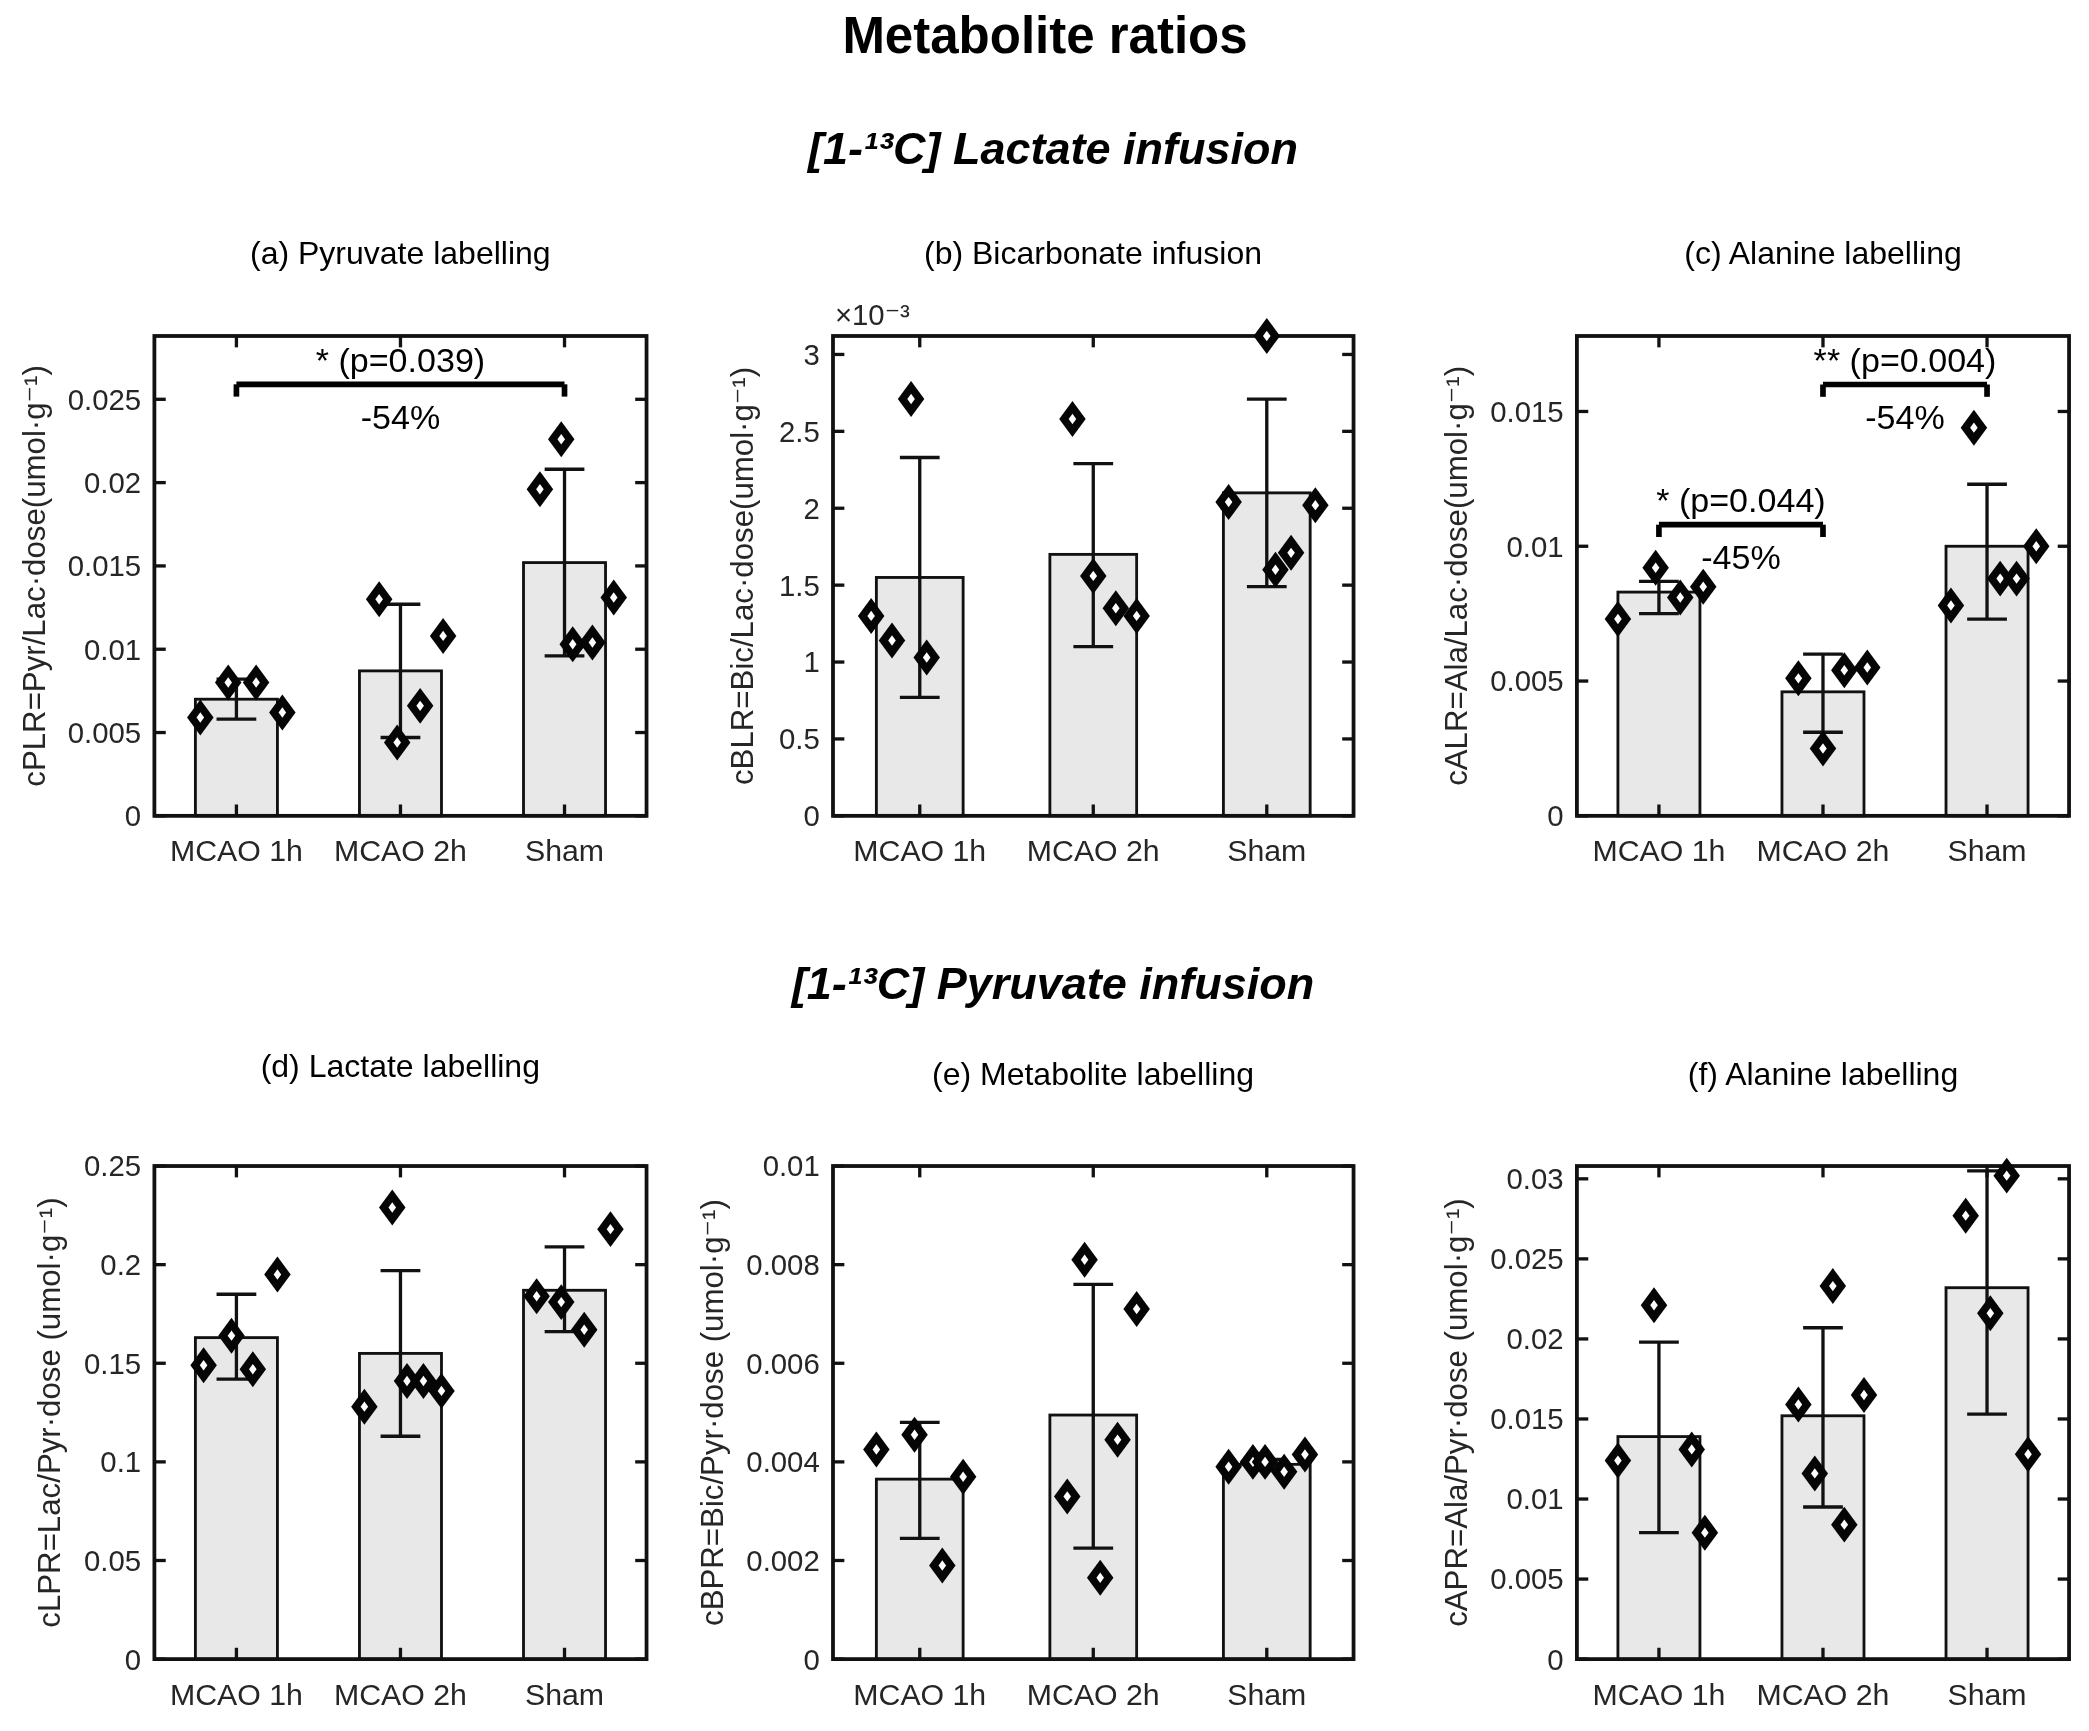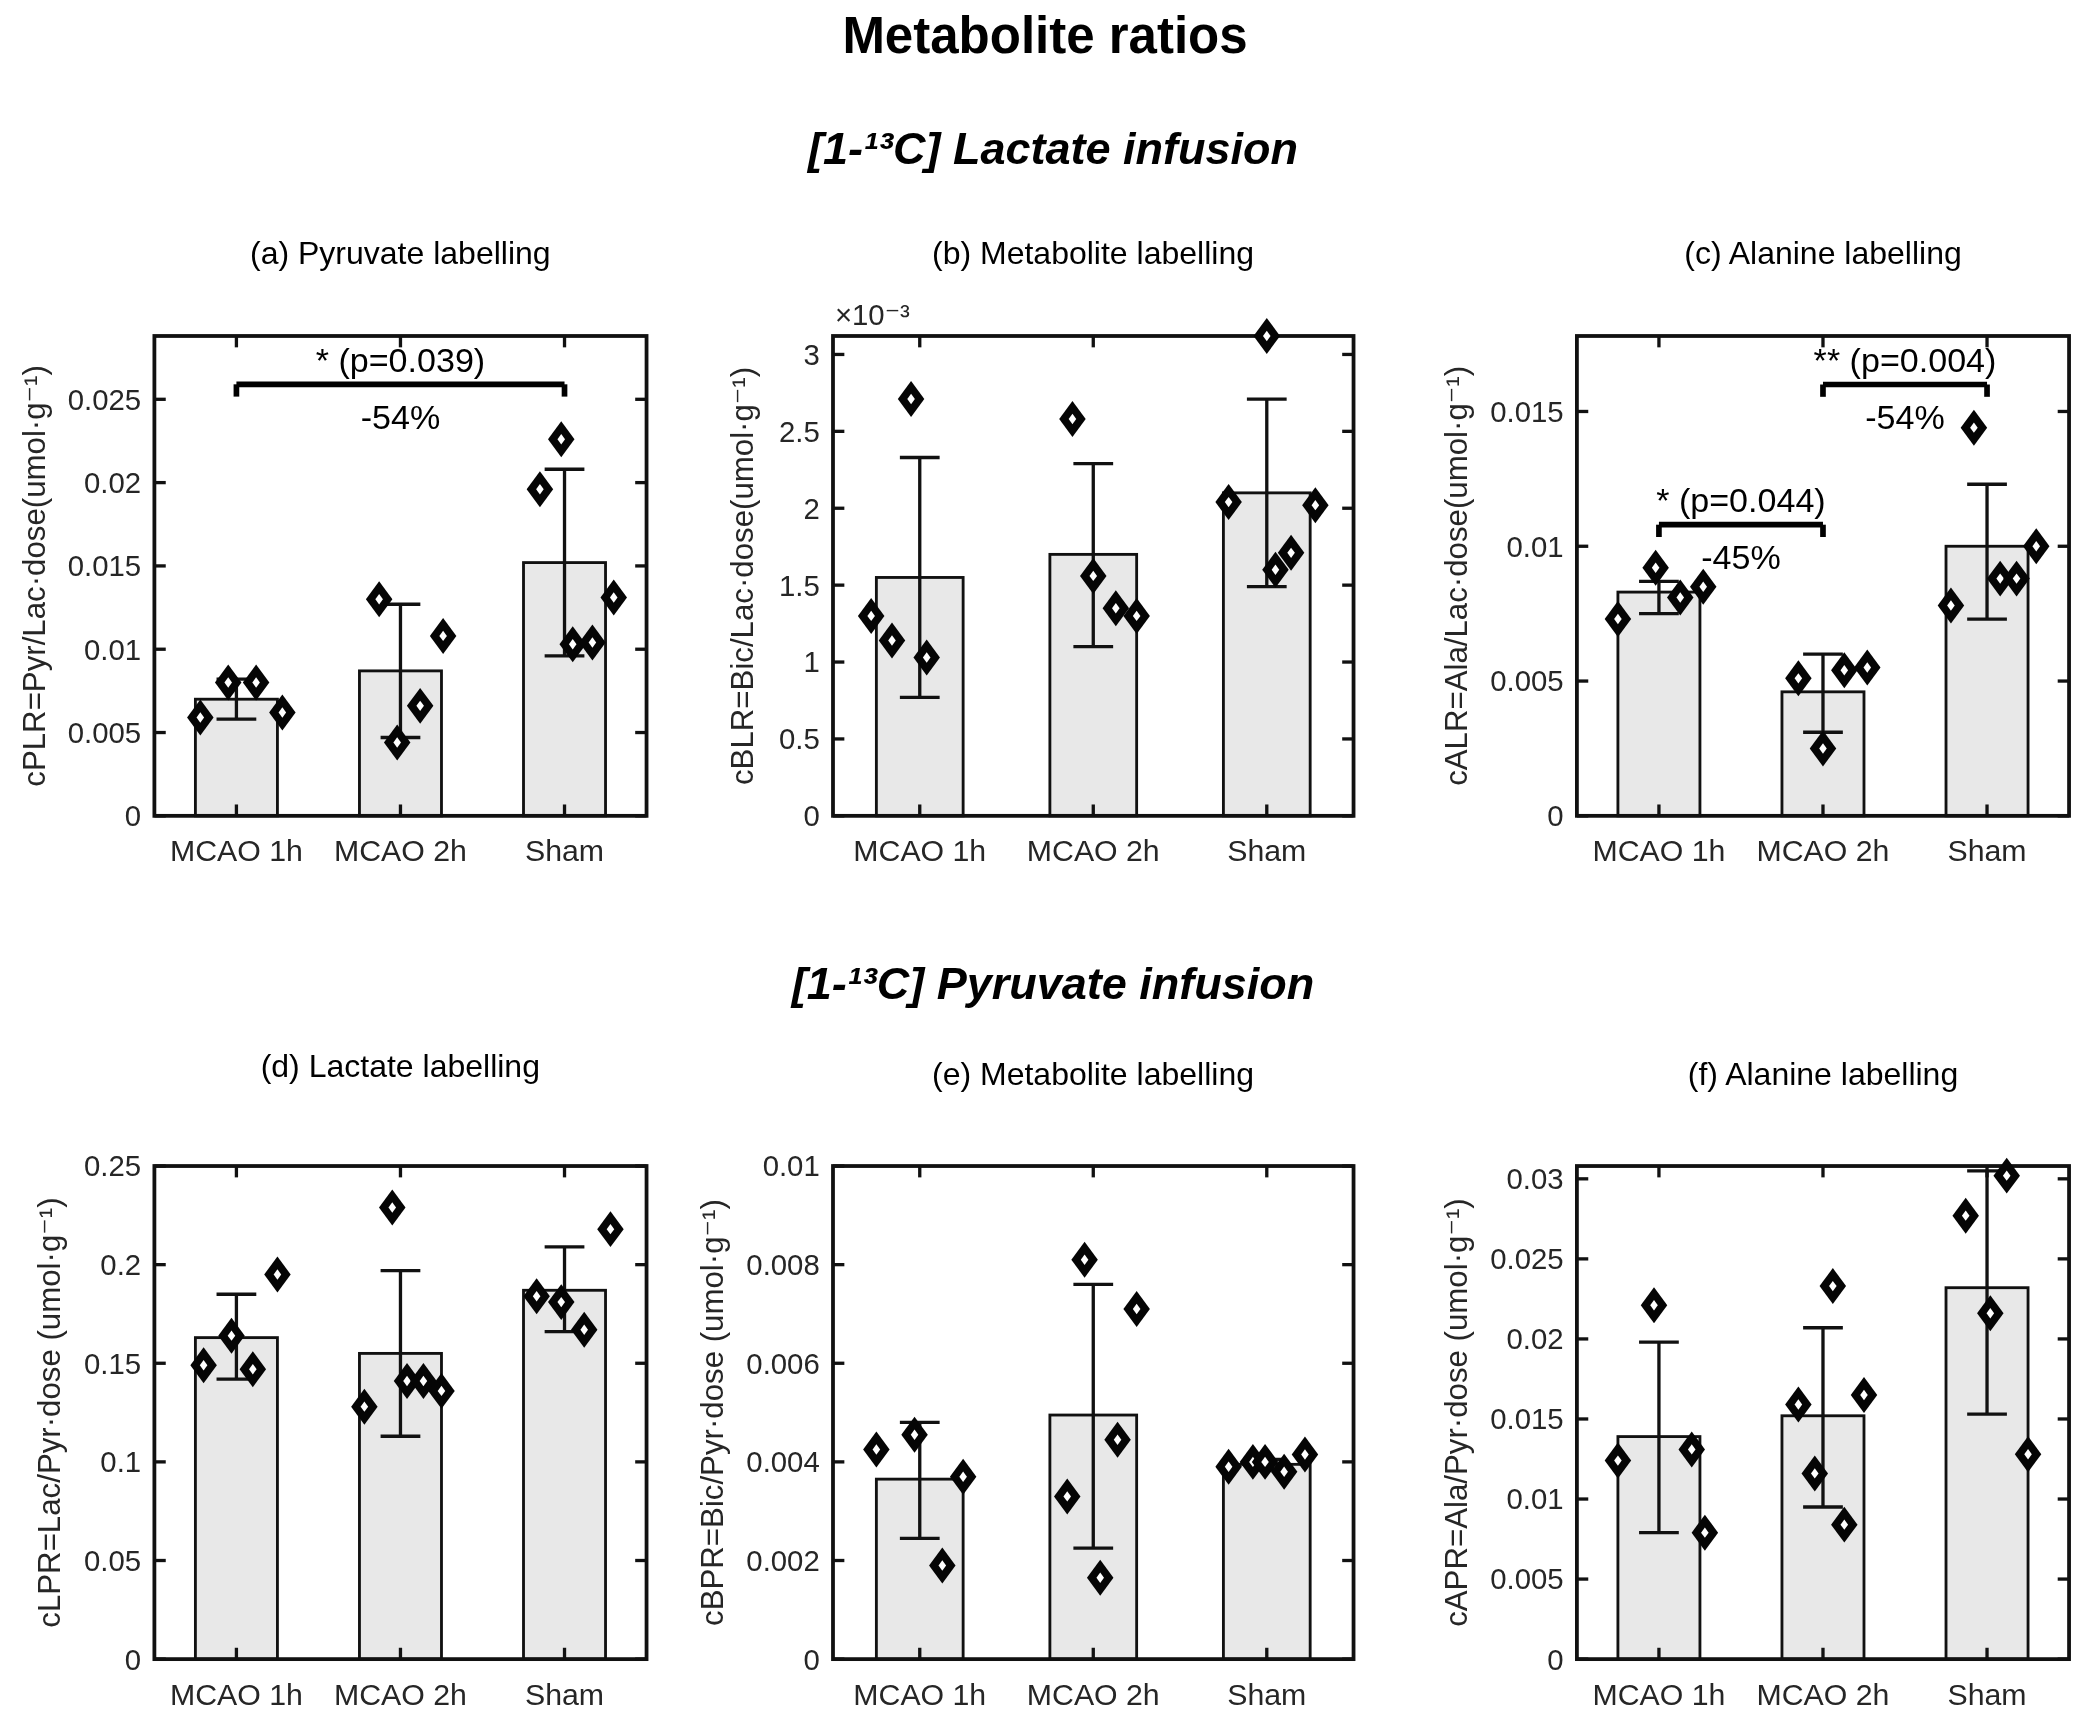--- a/index.html
+++ b/index.html
@@ -20,21 +20,21 @@
 </style>
 </head>
 <body>
 
 <div class="fig">
   <div class="main-title">Metabolite ratios</div>
   <div class="subtitle" style="top:123px">[1-¹³C] Lactate infusion</div>
   <div class="subtitle" style="top:958px">[1-¹³C] Pyruvate infusion</div>
 
   <div class="ptitle" style="left:12.3px;top:235px">(a) Pyruvate labelling</div>
-  <div class="ptitle" style="left:705px;top:235px">(b) Metabolite labelling</div>
+  <div class="ptitle" style="left:705px;top:235px">(b) Bicarbonate infusion</div>
   <div class="ptitle" style="left:1435px;top:235px">(c) Alanine labelling</div>
   <div class="ptitle" style="left:12.3px;top:1048px">(d) Lactate labelling</div>
   <div class="ptitle" style="left:705px;top:1056px">(e) Metabolite labelling</div>
   <div class="ptitle" style="left:1435px;top:1056px">(f) Alanine labelling</div>
 
   <svg id="fig-svg" width="2090" height="1732" viewBox="0 0 2208 1830">
       <g>
         <rect x="206.33333333333334" y="738.7708333333333" width="86.66666666666667" height="123.22916666666674" fill="#e8e8e8" stroke="#111111" stroke-width="3"></rect>
         <rect x="379.6666666666667" y="708.84375" width="86.66666666666667" height="153.15625" fill="#e8e8e8" stroke="#111111" stroke-width="3"></rect>
         <rect x="553" y="594.4166666666667" width="86.66666666666667" height="267.58333333333326" fill="#e8e8e8" stroke="#111111" stroke-width="3"></rect>

